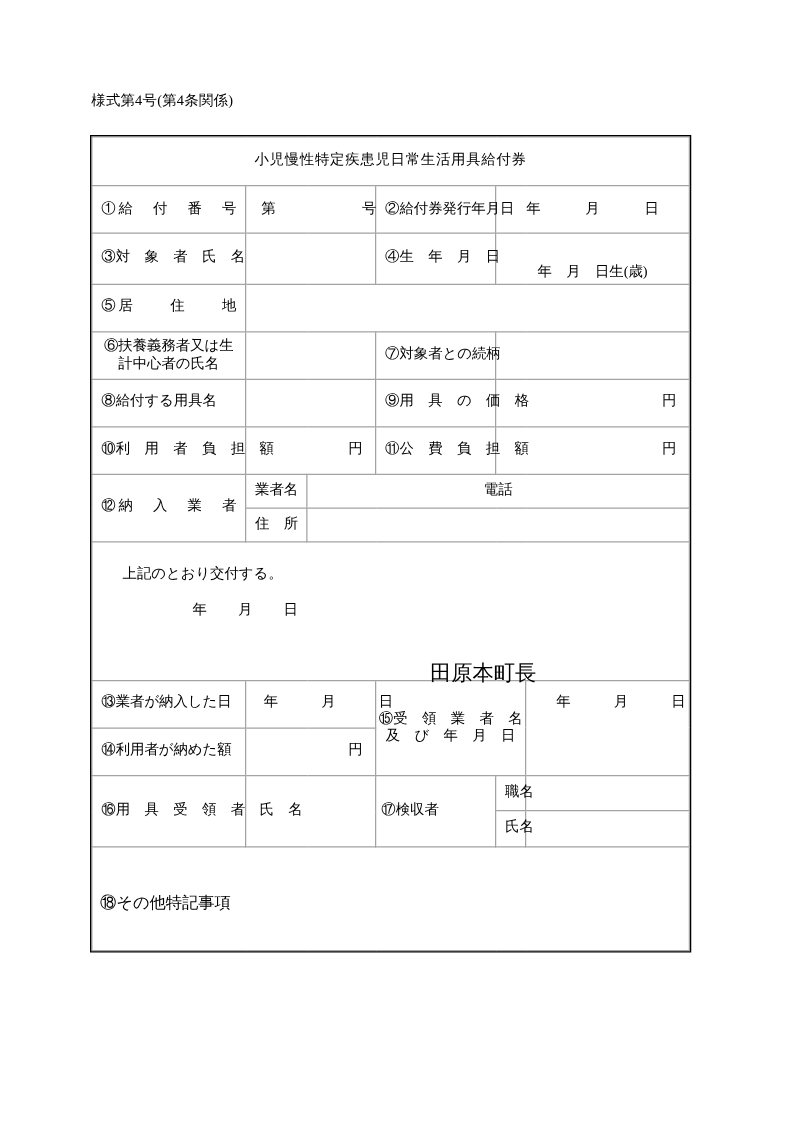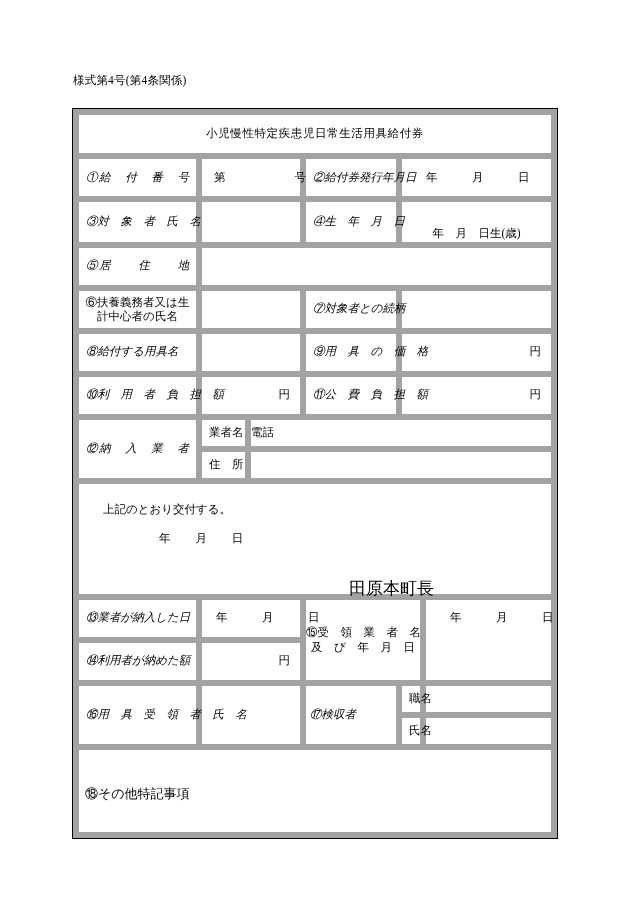--- a/index.html
+++ b/index.html
@@ -33,35 +33,34 @@
   }
   table.form {
     position: absolute;
     left: 73px;
     top: 109px;
     width: 478px;
     border-collapse: collapse;
     table-layout: fixed;
   }
   table.form td {
-    border: 6px solid #a3a3a3;
+    border: 1px solid #a3a3a3;
     font-size: 11.5px;
     padding: 0;
     vertical-align: middle;
     line-height: 1.35;
   }
   
   table.form {
     outline: 1px solid #000000;
   }
   
   .lbl {
     height: 37px;
     text-align: center;
-    font-style: italic;
   }
   .lbl .spread {
     display: block;
     padding: 0 7px;
     text-align: justify;
     text-align-last: justify;
     white-space: nowrap;
   }
   .lbl .plain {
     display: block;
@@ -138,20 +137,21 @@
     text-align-last: justify;
     white-space: nowrap;
   }
   .sub-lbl .plain {
     display: block;
     padding: 0 7px;
     white-space: nowrap;
   }
   .phone-cell {
     height: 26px;
+    text-align: center;
   }
   
   .statement {
     height: 110px;
     vertical-align: top;
     position: relative;
   }
   .st-inner {
     position: relative;
     height: 110px;

